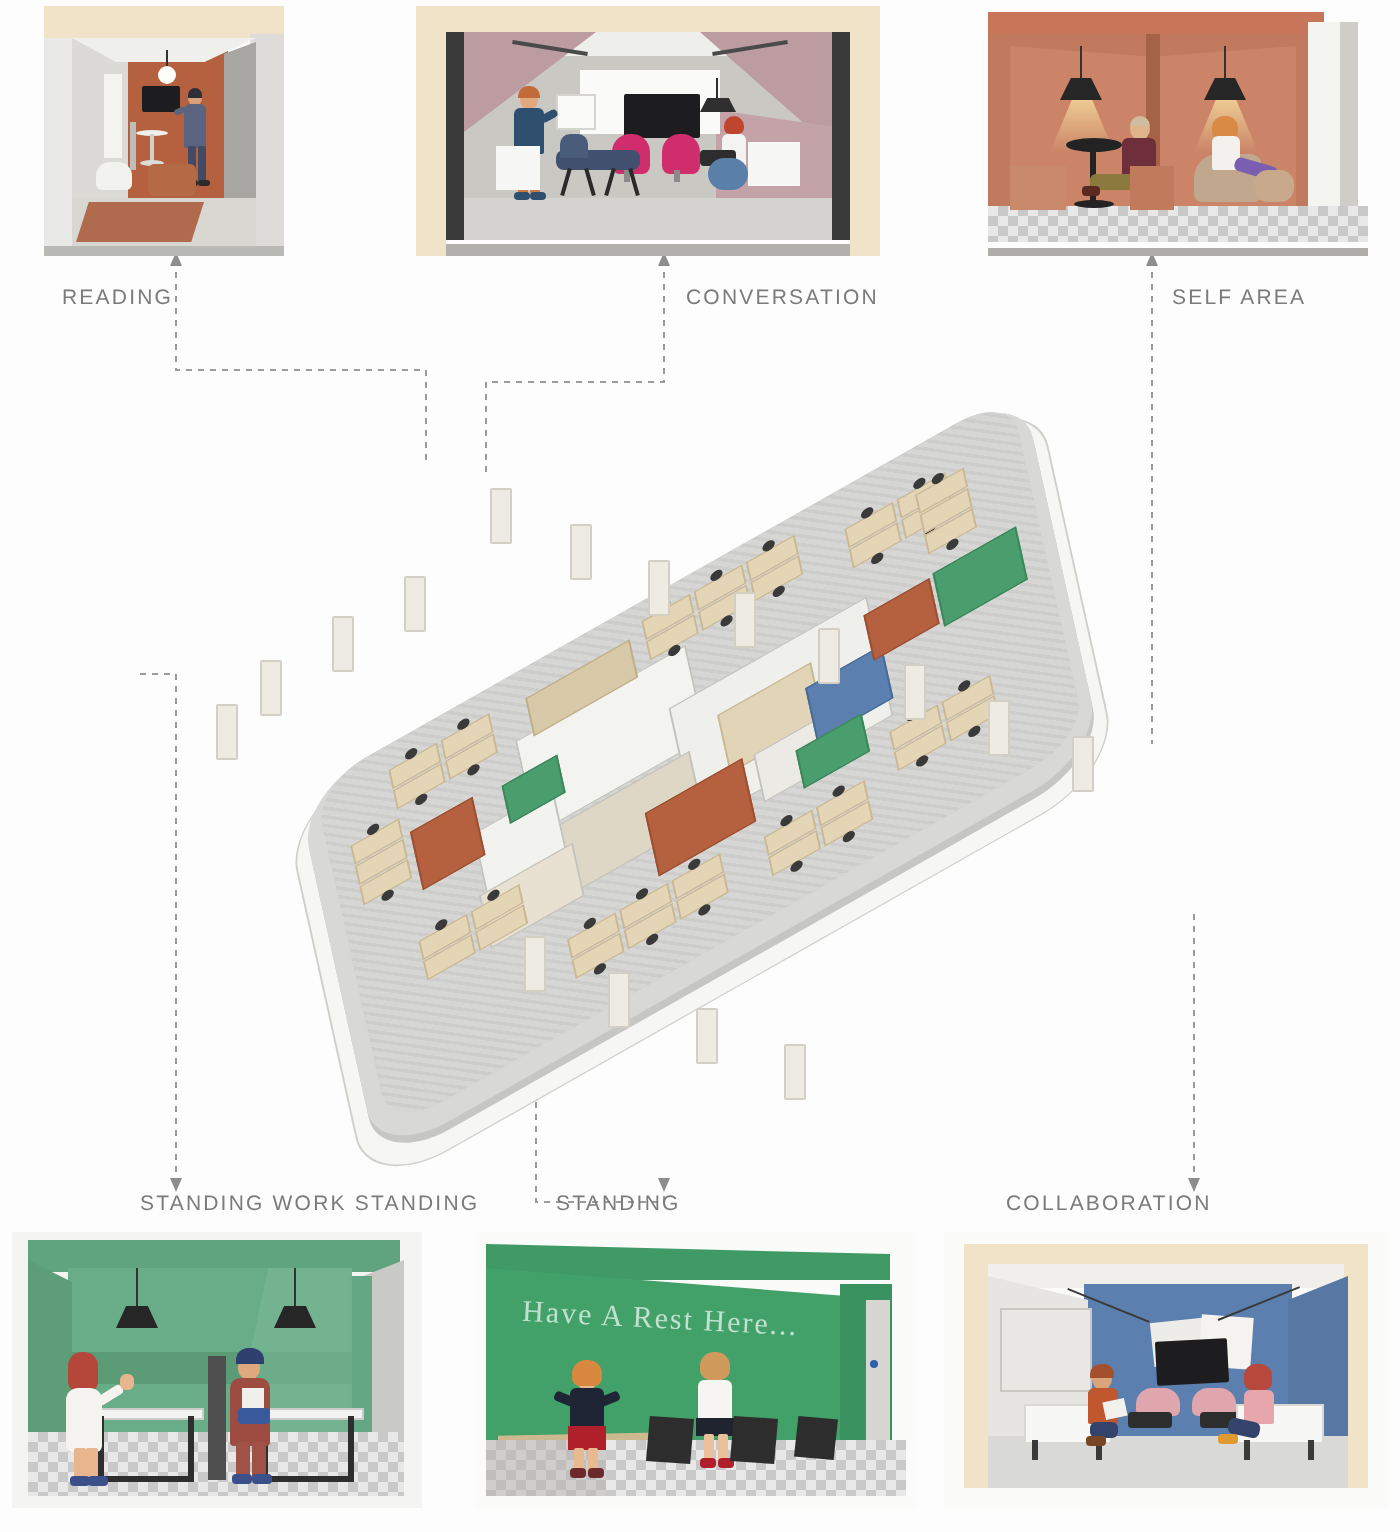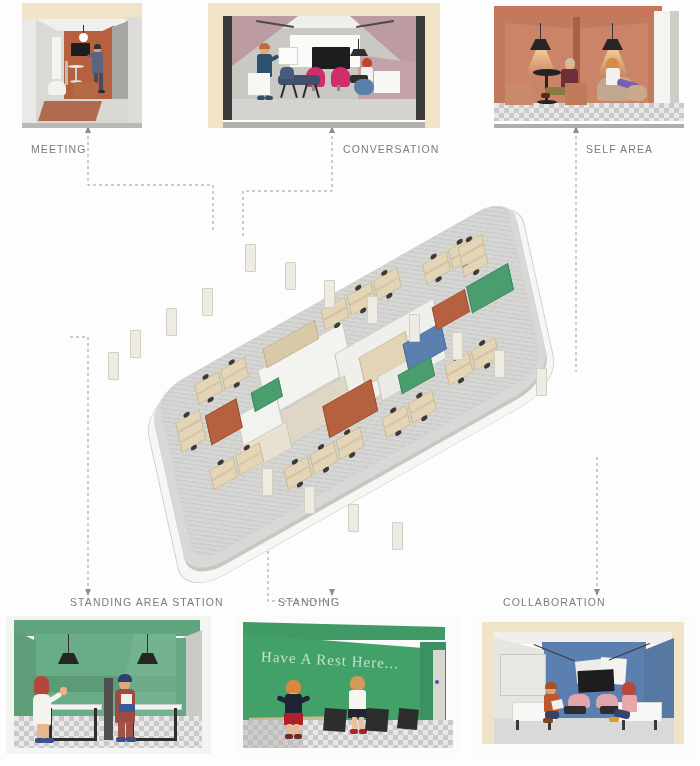--- a/index.html
+++ b/index.html
@@ -88,25 +88,25 @@
     <g fill="#8d8d8d">
       <path d="M88,126 l3,7 -6,0 z"></path>
       <path d="M332,126 l3,7 -6,0 z"></path>
       <path d="M576,126 l3,7 -6,0 z"></path>
       <path d="M88,596 l3,-7 -6,0 z"></path>
       <path d="M332,596 l3,-7 -6,0 z"></path>
       <path d="M597,596 l3,-7 -6,0 z"></path>
     </g>
   </svg>
 
-  <div class="label" style="left:31px;top:143px;">MEETING</div>
+  <div class="label" style="left:31px;top:143px;">READING</div>
   <div class="label" style="left:343px;top:143px;">CONVERSATION</div>
   <div class="label" style="left:586px;top:143px;">SELF AREA</div>
 
-  <div class="label" style="left:70px;top:596px;">STANDING AREA STATION</div>
+  <div class="label" style="left:70px;top:596px;">STANDING WORK STANDING</div>
   <div class="label" style="left:278px;top:596px;">STANDING</div>
   <div class="label" style="left:503px;top:596px;">COLLABORATION</div>
 
   <div class="panel" style="left:22px;top:3px;width:120px;height:125px;">
     <div class="room">
       <div style="position:absolute;left:0;top:0;width:120px;height:16px;background:#f0e3c8;"></div>
       <div style="position:absolute;left:0;top:16px;width:14px;height:109px;background:#e9e9e7;"></div>
       <div style="position:absolute;left:103px;top:14px;width:17px;height:111px;background:#dedcd8;"></div>
 
       <div class="wallBack" style="left:40px;top:22px;width:52px;height:78px;background:#b5603f;"></div>

